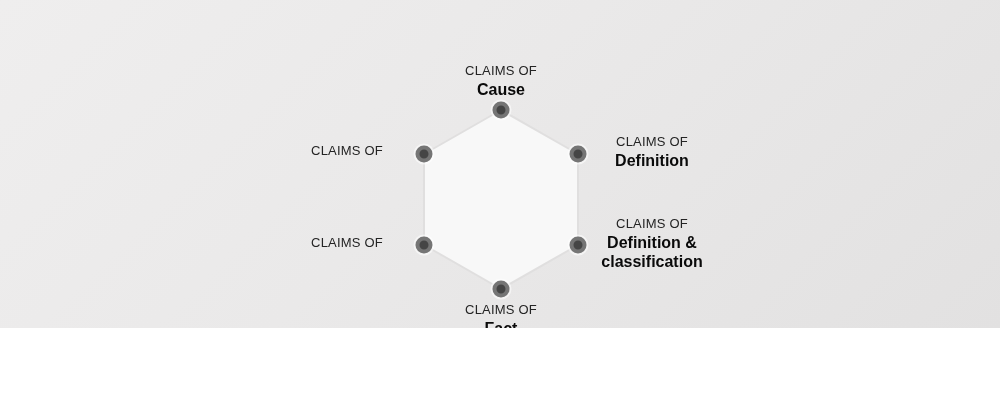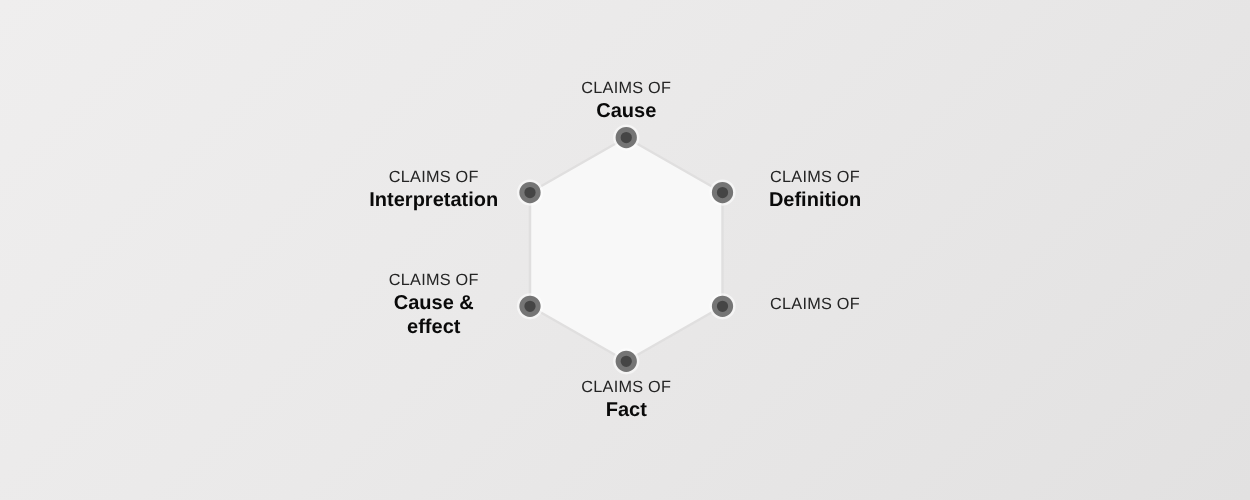--- a/index.html
+++ b/index.html
@@ -3,21 +3,21 @@
 <meta charset="utf-8">
 <style>
   html, body {
     margin: 0;
     padding: 0;
     font-family: "Liberation Sans", sans-serif;
   }
   .stage {
     position: relative;
     width: 1000px;
-    height: 400px;
+    height: 328px;
     overflow: hidden;
     background: linear-gradient(135deg, #efeeee 0%, #eae9e9 45%, #e2e1e1 100%);
   }
   .diagram-svg {
     position: absolute;
     left: 0;
     top: 0;
   }
   .node-label {
     position: absolute;
@@ -80,30 +80,29 @@
     <span class="strong">Cause</span>
   </div>
 
   <div class="node-label pos-top-right">
     <span class="eyebrow">CLAIMS OF</span>
     <span class="strong">Definition</span>
   </div>
 
   <div class="node-label pos-bottom-right">
     <span class="eyebrow">CLAIMS OF</span>
+    <span class="strong">Definition &amp; classification</span>
   </div>
 
   <div class="node-label pos-bottom">
     <span class="eyebrow">CLAIMS OF</span>
     <span class="strong">Fact</span>
   </div>
 
   <div class="node-label pos-bottom-left">
     <span class="eyebrow">CLAIMS OF</span>
-    <span class="strong">Cause &amp; effect</span>
   </div>
 
   <div class="node-label pos-top-left">
     <span class="eyebrow">CLAIMS OF</span>
-    <span class="strong">Interpretation</span>
   </div>
 
 </div>
 
 </body></html>

